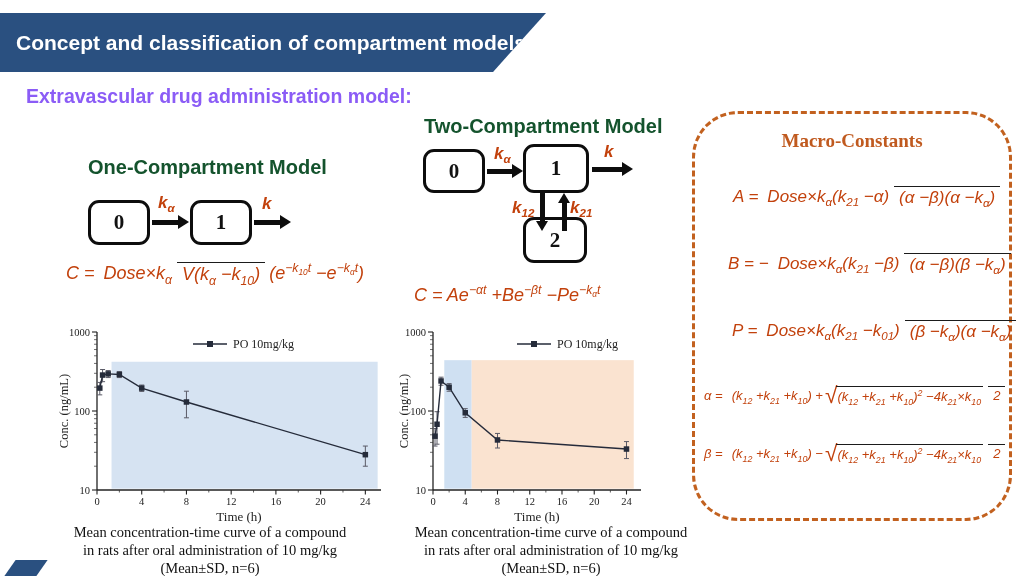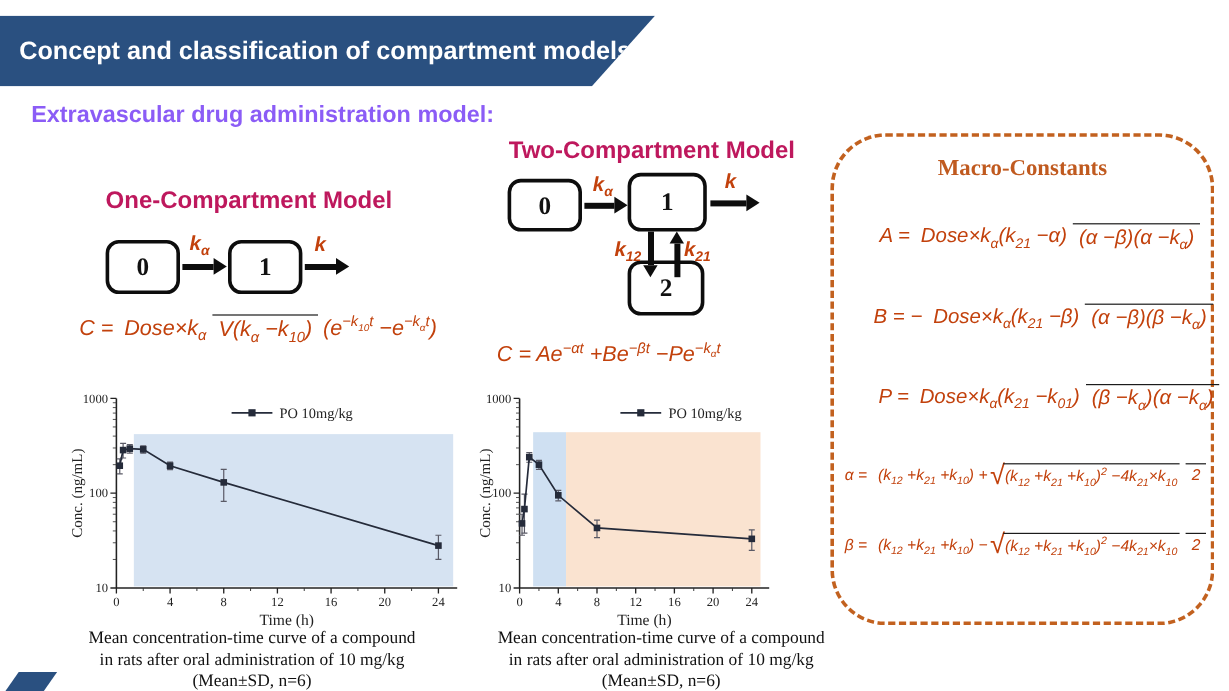--- a/index.html
+++ b/index.html
@@ -11,21 +11,21 @@
           clip-path:polygon(0 0,100% 0,90.3% 100%,0 100%);}
   .banner span{display:block;padding-left:16px;line-height:59px;color:#fff;
                font-family:"Liberation Sans",sans-serif;font-weight:bold;font-size:21px;}
   .corner-shape{position:absolute;left:10px;top:560px;width:32px;height:16px;background:#2a5080;
                 transform:skewX(-35deg);}
 
   .subtitle{position:absolute;left:26px;top:85px;font-family:"Liberation Sans",sans-serif;
             font-weight:bold;font-size:19.5px;color:#8b5cf6;}
 
   .heading{position:absolute;font-family:"Liberation Sans",sans-serif;font-weight:bold;
-           font-size:20px;color:#be185d;}
+           font-size:20px;color:#14532d;}
   .h-one{left:88px;top:156px;text-align:center;}
   .h-two{left:424px;top:115px;}
 
   
   .diagram{position:absolute;}
   .d-one{left:86px;top:194px;width:240px;height:60px;}
   .d-two{left:420px;top:144px;width:262px;height:126px;}
   .cbox{position:absolute;border:3.5px solid #0d0d0d;border-radius:11px;background:#fff;
         display:flex;align-items:center;justify-content:center;font-weight:bold;font-size:21px;
         color:#111;box-sizing:border-box;z-index:1;}

